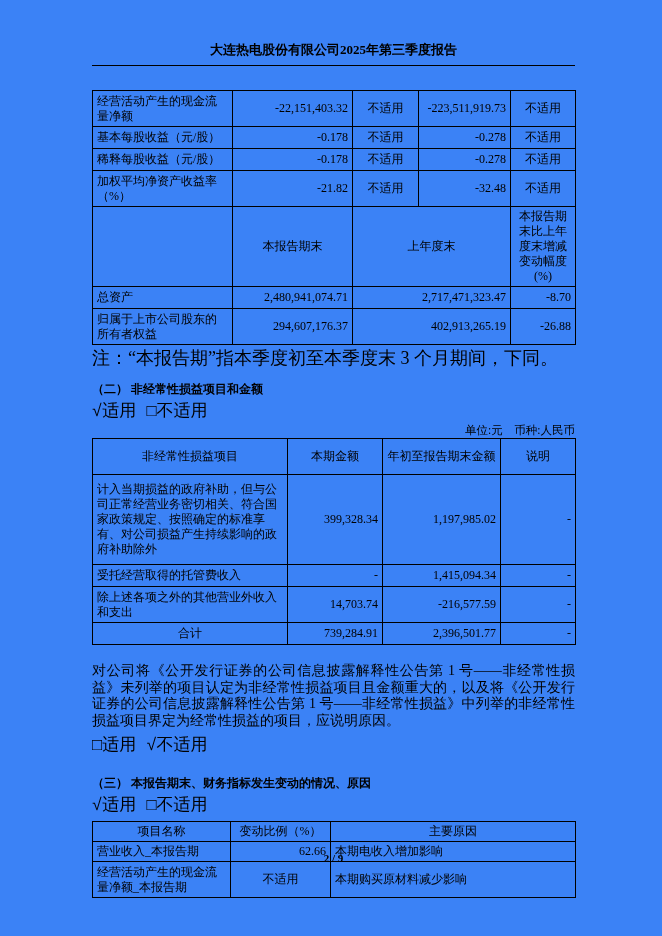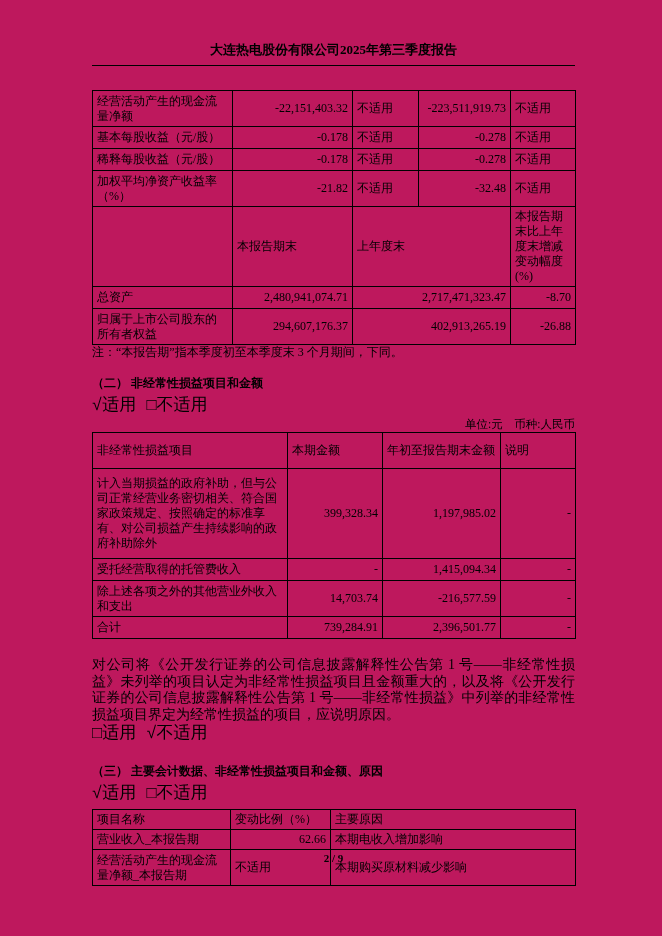--- a/index.html
+++ b/index.html
@@ -1,36 +1,36 @@
 <!DOCTYPE html>
 <html><head>
 <meta charset="utf-8">
 <style>
   * { margin:0; padding:0; box-sizing:border-box; }
   html,body { background:#e9e9e9; }
   body { font-family:"Liberation Serif","DejaVu Serif",serif; color:#000; }
   .page {
-    position:relative; width:662px; height:936px; background:#be185d;
+    position:relative; width:662px; height:936px; background:#3b82f6;
     padding:42px 87px 0 92px; overflow:hidden;
   }
   .doc-title { text-align:center; font-weight:bold; font-size:13px; line-height:16px; }
   .title-rule { border:none; border-top:1.5px solid #000; margin-top:7px; }
 
   table.tbl { border-collapse:collapse; table-layout:fixed; width:483px; }
   table.tbl td { border:1px solid #000; font-size:12px; line-height:15px; padding:2px 4px; vertical-align:middle; word-break:break-all; }
   td.lbl { text-align:left; }
   td.num { text-align:right; }
-  td.ctr { text-align:left; }
+  td.ctr { text-align:center; }
 
   .t1 { margin-top:24px; }
   .t1 .r2 { height:36px; }
   .t1 .r1 { height:22px; }
   .t1 .rh { height:52px; }
 
-  .note { font-size:12px; line-height:14px; }
+  .note { font-size:18px; line-height:14px; margin-top:6px; }
 
   .section-heading { font-size:12px; font-weight:bold; line-height:17px; }
   .s2-heading { margin-top:16px; }
   .applicability { font-size:17px; line-height:15px; margin-top:6px;font-family:Liberation Mono, monospace; }
   .unit-line { font-size:11.5px; line-height:14px; text-align:right; margin-top:4px;font-family:Liberation Serif, serif; }
 
   .t2 { margin-top:1px; }
   .t2 .hrow { height:36px; }
   .t2 .r5 { height:90px; }
   .t2 .r1 { height:22px; }
@@ -158,23 +158,23 @@
     <tr class="r1">
       <td class="ctr">合计</td>
       <td class="num">739,284.91</td>
       <td class="num">2,396,501.77</td>
       <td class="num">-</td>
     </tr>
   </tbody>
     </table>
 
   <p class="explanation">对公司将《公开发行证券的公司信息披露解释性公告第 1 号——非经常性损益》未列举的项目认定为非经常性损益项目且金额重大的，以及将《公开发行证券的公司信息披露解释性公告第 1 号——非经常性损益》中列举的非经常性损益项目界定为经常性损益的项目，应说明原因。</p>
-  <p class="applicability" style="margin-top:3px">□适用 √不适用</p>
-
-  <h3 class="section-heading s3-heading">（三） 主要会计数据、非经常性损益项目和金额、原因</h3>
+  <p class="applicability" style="margin-top:9px">□适用 √不适用</p>
+
+  <h3 class="section-heading s3-heading">（三） 本报告期末、财务指标发生变动的情况、原因</h3>
   <p class="applicability">√适用 □不适用</p>
 
   <table class="tbl t3">
     <colgroup>
       <col style="width:138px">
         <col style="width:100px">
         <col style="width:245px">
     </colgroup>
     <tbody>
         <tr class="hrow">

